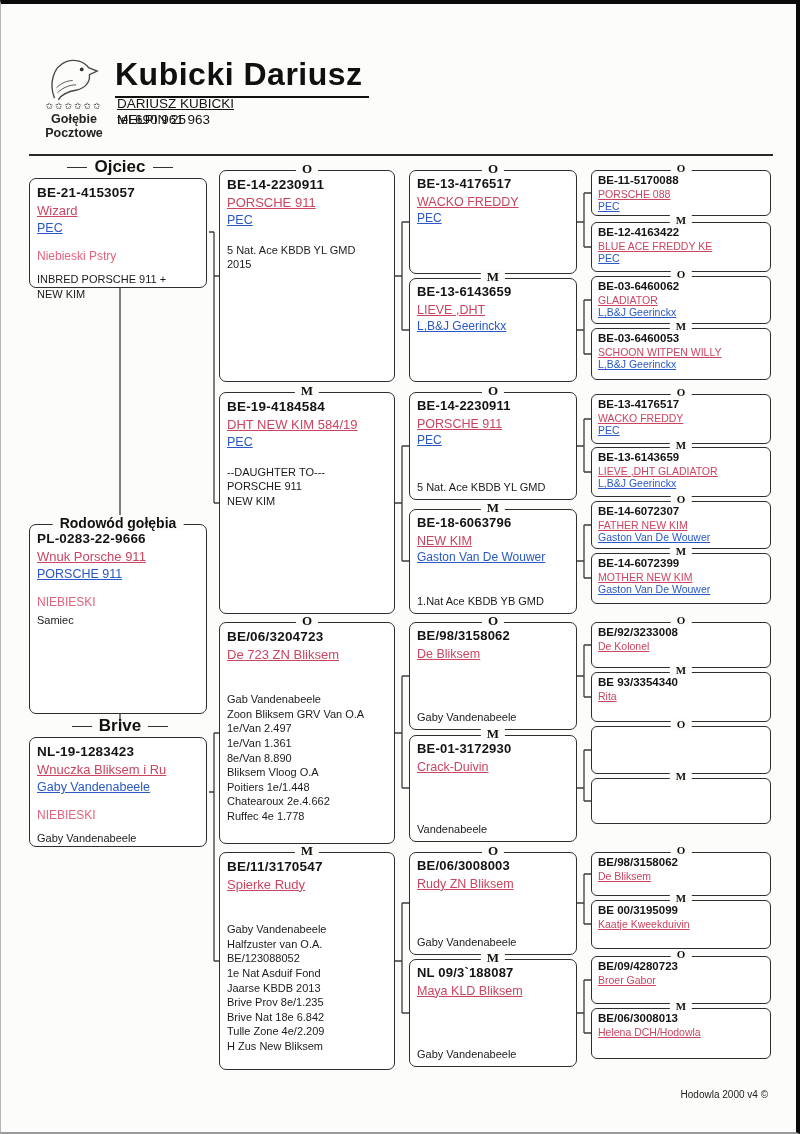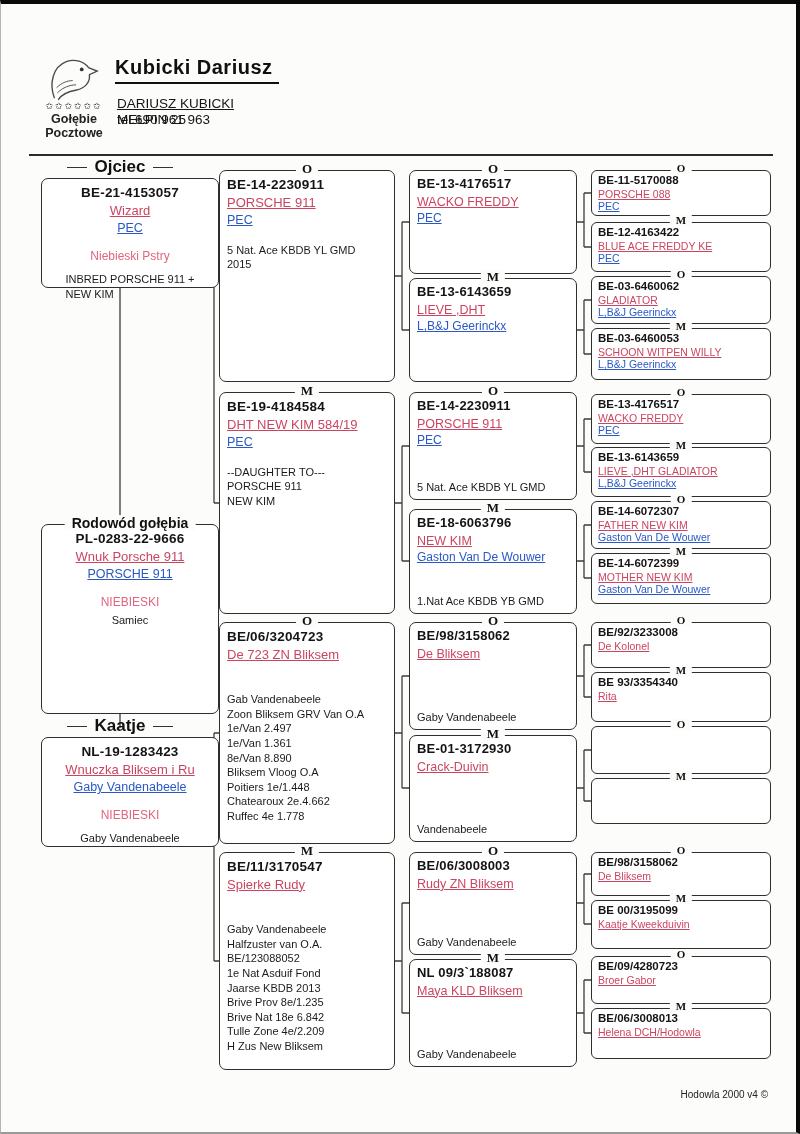--- a/index.html
+++ b/index.html
@@ -10,29 +10,29 @@
     background:#fcfcfa; overflow:hidden;
     border-top:4px solid #0a0a0a; border-right:4px solid #0a0a0a;
     border-left:1px solid #b5b5b5; border-bottom:2px solid #9a9a9a;
   }
   
   .logo { position:absolute; left:36px; top:50px; width:74px; text-align:center; color:#333; }
   .logo svg { width:60px; height:48px; display:block; margin:0 auto; }
   .logo .stars { font-size:9px; letter-spacing:2px; color:#222; line-height:1.1; white-space:nowrap; }
   .logo .lname { font-size:12.5px; font-weight:bold; color:#222; line-height:1.15; }
   .title {
-    position:absolute; left:114px; top:52px; font-size:20px; font-weight:bold; color:#101010;
+    position:absolute; left:114px; top:52px; font-size:32px; font-weight:bold; color:#101010;
     border-bottom:2.5px solid #101010; padding:0 6px 3px 0; letter-spacing:.5px;
   }
   .ownerline { position:absolute; left:116px; font-size:13.5px; color:#151515; }
   .o1 { top:92px;text-decoration:underline; } .o2 { top:108px;text-align:right; } .o3 { top:108px; }
   .header-rule { position:absolute; left:28px; width:744px; top:150px; border-top:2px solid #2a2a2a; }
 
   
-  .c1 { left:40px;  width:178px;align-items:center; }
+  .c1 { left:28px;  width:178px; }
   .c2 { left:218px; width:176px; }
   .c3 { left:408px; width:168px; }
   .c4 { left:590px; width:180px; }
 
   
   .pbox {
     position:absolute; border:1.6px solid #2e2e2e; border-radius:7px; background:#fff;
     padding:5px 7px 4px; display:flex; flex-direction:column;
   }
   .sexlbl {
@@ -152,21 +152,21 @@
 
   <div class="pbox c1 g1s">
     <span class="boxlabel">Rodowód gołębia</span>
     <div class="ring">PL-0283-22-9666</div>
     <div class="pname">Wnuk Porsche 911</div>
     <div class="loft">PORSCHE 911</div>
     <div class="pcolor">NIEBIESKI</div>
     <div class="notes mt3">Samiec</div>
   </div>
 
-  <div class="colhead ch-mother">Kaatje</div>
+  <div class="colhead ch-mother">Brive</div>
   <div class="pbox c1 g1m">
     <div class="ring">NL-19-1283423</div>
     <div class="pname">Wnuczka Bliksem i Ru</div>
     <div class="loft">Gaby Vandenabeele</div>
     <div class="pcolor">NIEBIESKI</div>
     <div class="notes mt8">Gaby Vandenabeele</div>
   </div>
 
   <div class="pbox c2 g2b1">
     <span class="sexlbl">O</span>

